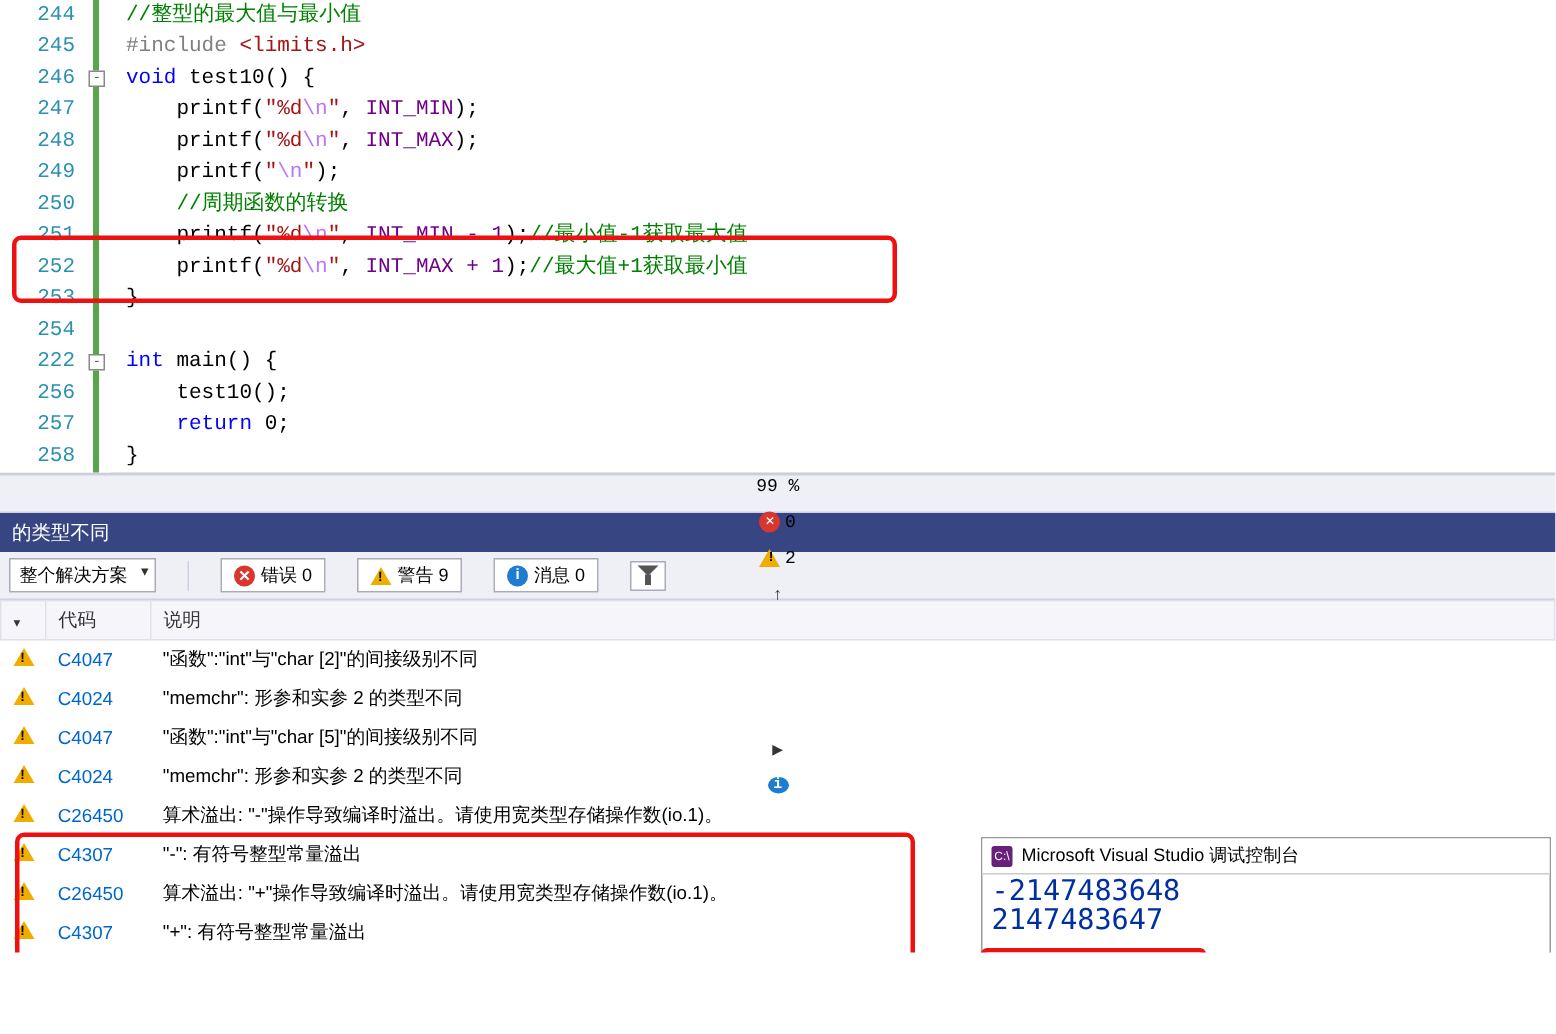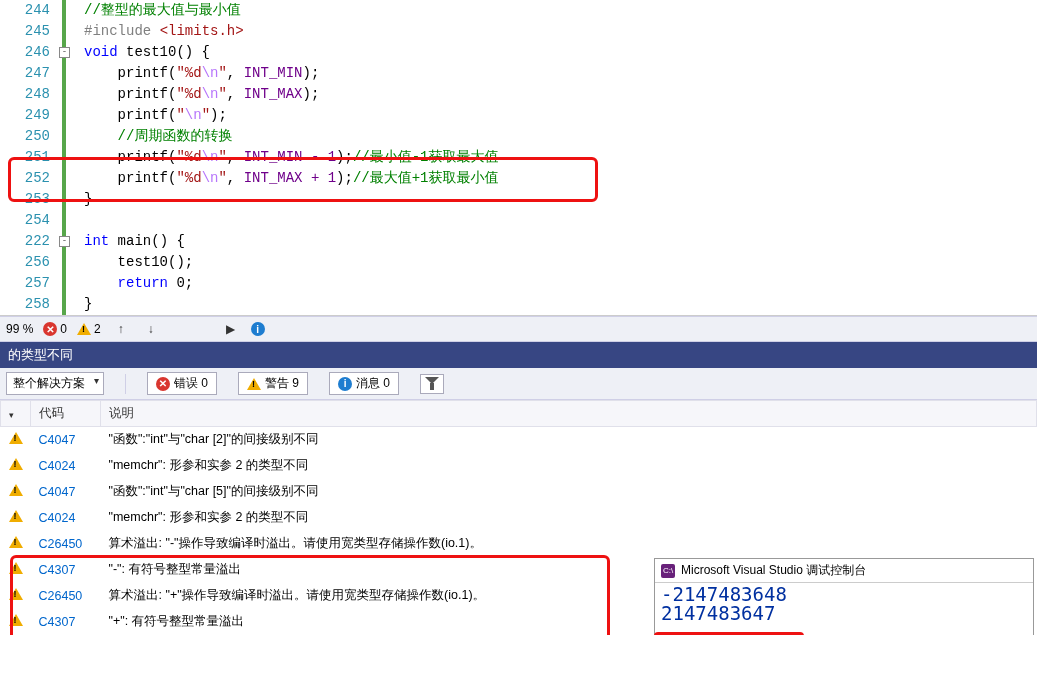--- a/index.html
+++ b/index.html
@@ -82,24 +82,25 @@
   .codewrap { position: relative; }
 
   
   .statusbar {
     height: 26px;
     background: #eef0f6;
     border-top: 1px solid #cfcfe6;
     border-bottom: 1px solid #cfcfe6;
     display: flex;
     align-items: center;
-    font-family: Liberation Sans, sans-serif;
+    font-family: Liberation Mono, monospace;
     font-size: 12px;
     gap: 10px;
     padding: 0 6px;
+    flex-direction: column;
   }
   .stat-item { display: flex; align-items: center; gap: 3px; }
   .icon-err {
     width: 14px; height: 14px; border-radius: 50%;
     background: #d9362f; color: #fff; font-weight: bold;
     display: inline-flex; align-items: center; justify-content: center;
     font-size: 10px;
   }
   .icon-warn {
     width: 0; height: 0;

